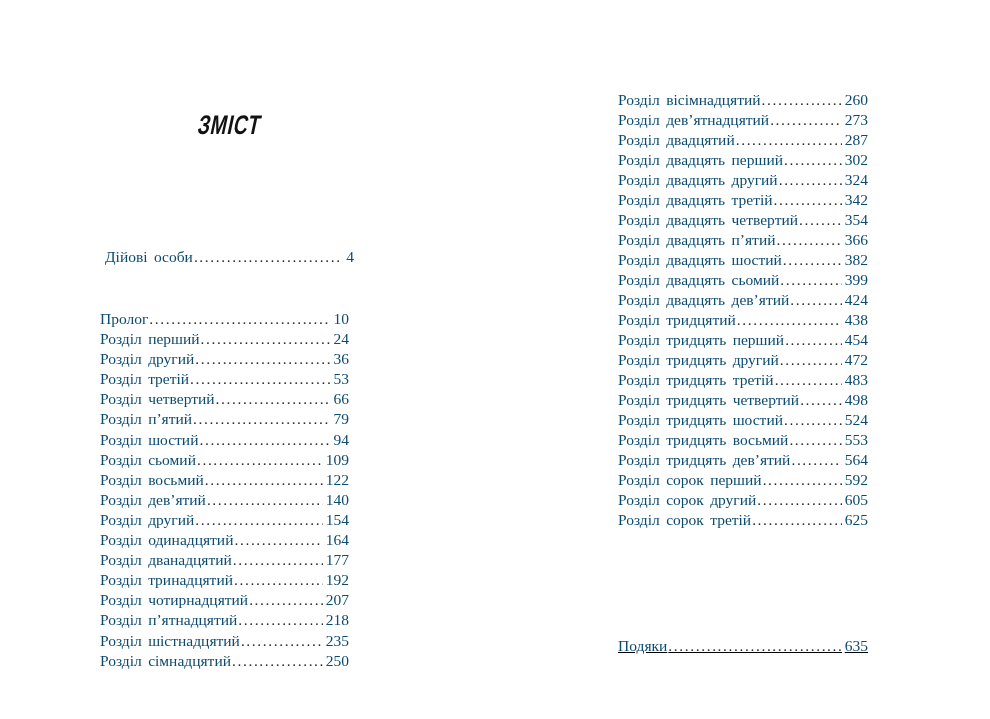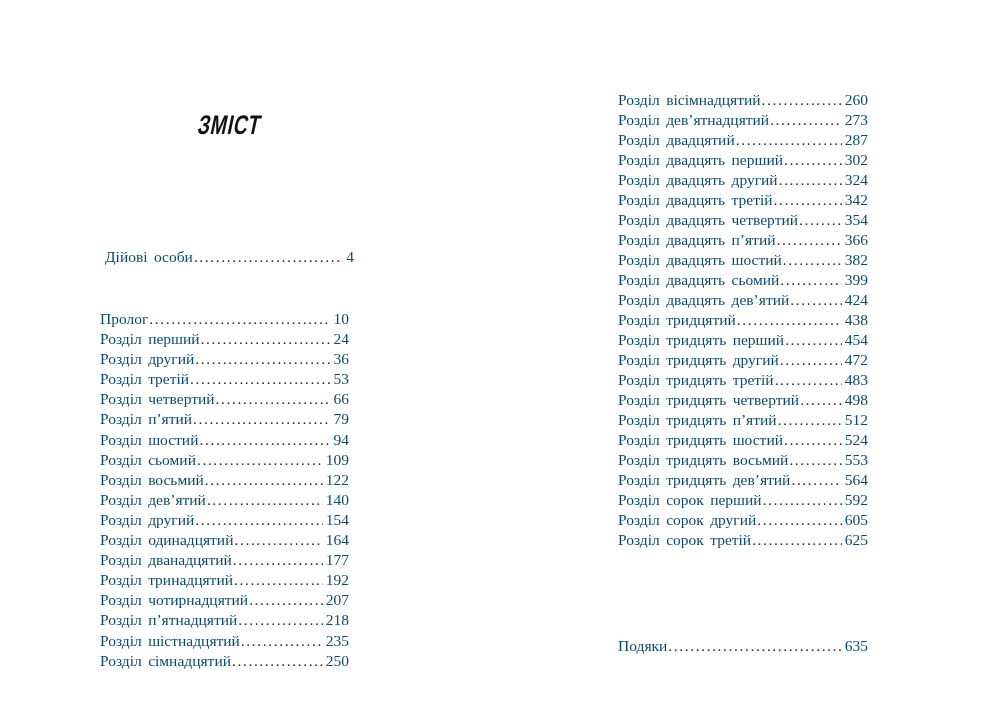--- a/index.html
+++ b/index.html
@@ -30,21 +30,21 @@
     font-weight: 600;
     font-size: 27px;
     letter-spacing: 1px;
     transform: skewX(-12deg) scaleX(0.72);
     white-space: nowrap;
   }
   .col { position: absolute; }
   .col-left-front  { left: 105px; top: 248px; width: 249px; }
   .col-left-main   { left: 100px; top: 290px; width: 249px; margin-top: 20px; }
   .col-right-main  { left: 618px; top:  91px; width: 250px; }
-  .col-right-back  { left: 618px; top: 637px; width: 250px; }
+  .col-right-back  { left: 618px; top: 637px; width: 250px; text-decoration: underline; }
   .row {
     display: flex;
     align-items: baseline;
     height: 20.1px;
     font-size: 15.5px;
     color: #0c4a6e;
   }
   .col-right-main .row, .col-right-back .row { height: 20px; }
   .row .label {
     white-space: nowrap;
@@ -288,25 +288,20 @@
         <span class="dots"></span>
         <span class="pg">483</span>
       </div>
 
       <div class="row">
         <span class="label">Розділ тридцять четвертий</span>
         <span class="dots"></span>
         <span class="pg">498</span>
       </div>
 
-      <div class="row">
-        <span class="label">Розділ тридцять п’ятий</span>
-        <span class="dots"></span>
-        <span class="pg">512</span>
-      </div>
 
       <div class="row">
         <span class="label">Розділ тридцять шостий</span>
         <span class="dots"></span>
         <span class="pg">524</span>
       </div>
 
 
       <div class="row">
         <span class="label">Розділ тридцять восьмий</span>

